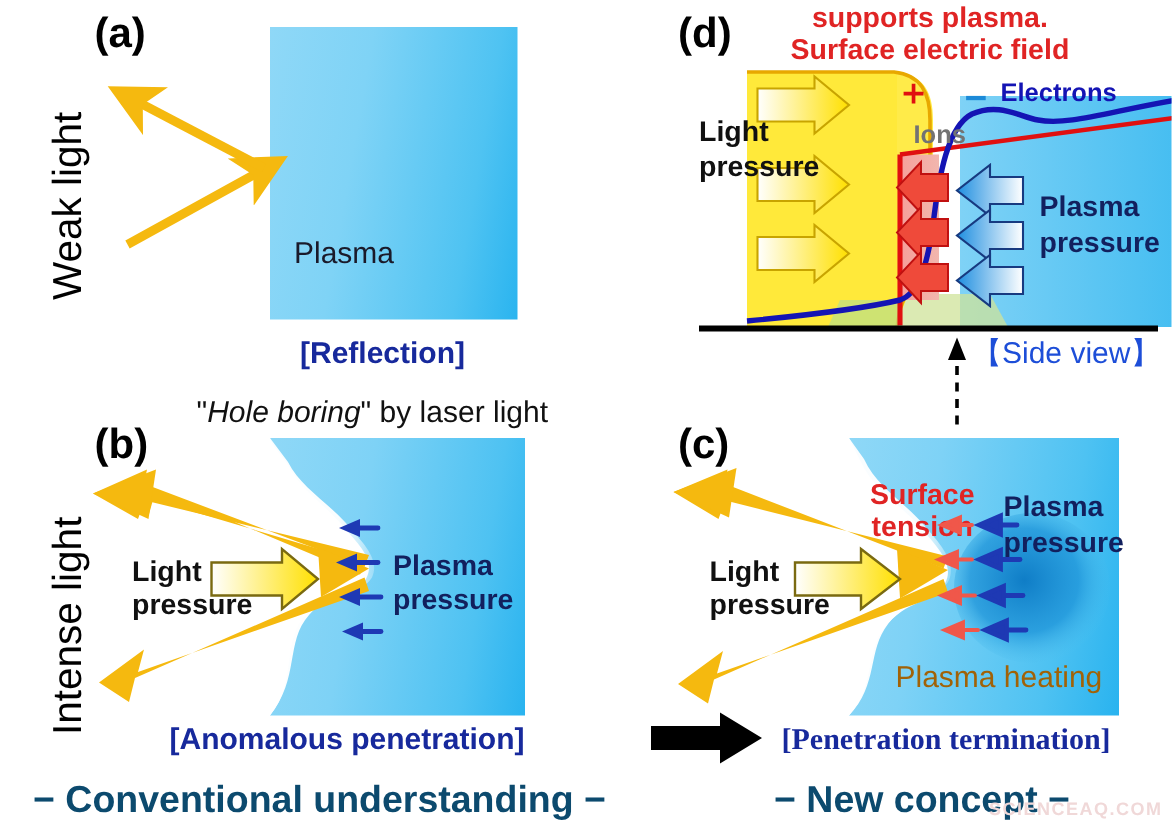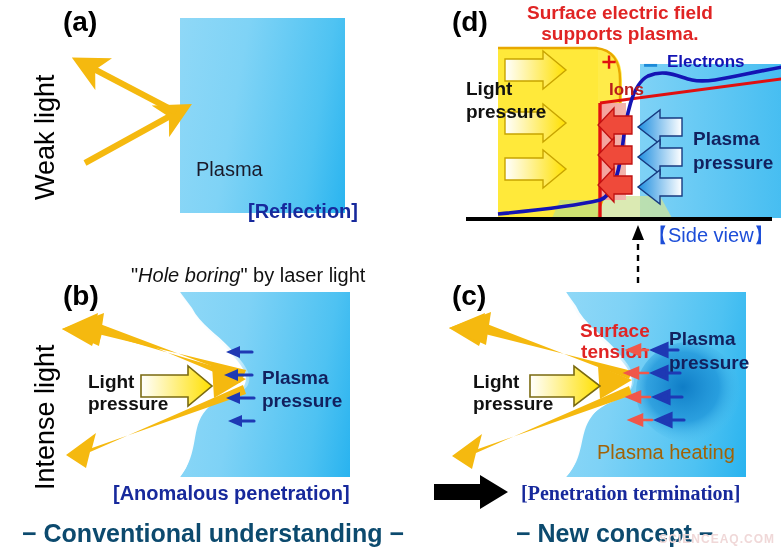--- a/index.html
+++ b/index.html
@@ -54,21 +54,21 @@
 
 <div class="sidelabel nosel" style="left:30px;top:200px;">Weak light</div>
 <div class="sidelabel nosel" style="left:30px;top:490px;">Intense light</div>
 
 <div class="panel-letter nosel" style="left:63px;top:6px;">(a)</div>
 
 <div class="plasma-a"></div>
 
 <div class="lbl nosel" style="left:196px;top:158px;font-size:20px;color:#1a1a2a;">Plasma</div>
 
-<div class="cap-blue nosel" style="left:200px;top:200px;margin-left:48px;">[Reflection]</div>
+<div class="cap-blue nosel" style="left:200px;top:225px;">[Reflection]</div>
 
 <svg width="781" height="552" style="pointer-events:none;">
   <defs>
     <marker id="goldhead" markerWidth="6" markerHeight="6" refX="2.2" refY="3" orient="auto" markerUnits="strokeWidth">
       <path d="M0,0 L6,3 L0,6 L1.6,3 Z" fill="#f5b90f"></path>
     </marker>
   </defs>
 
   <line x1="85" y1="163" x2="172" y2="115" stroke="#f5b90f" stroke-width="6" marker-end="url(#goldhead)"></line>
 
@@ -243,22 +243,22 @@
 </svg>
 
 <svg width="781" height="552" style="pointer-events:none;">
   <line x1="638" y1="283" x2="638" y2="238" stroke="#000" stroke-width="2.4" stroke-dasharray="6,5"></line>
   <polygon points="638,225 632,240 644,240" fill="#000000"></polygon>
 </svg>
 
 <div class="panel-letter nosel" style="left:452px;top:6px;">(d)</div>
 
 <div class="redtitle nosel" style="left:527px;top:2px;">
+  <div>supports plasma.</div>
   <div>Surface electric field</div>
-  <div>supports plasma.</div>
 </div>
 
 <svg width="781" height="552" style="pointer-events:none;">
   <defs>
     <linearGradient id="ionGrad" x1="0" y1="0" x2="1" y2="0">
       <stop offset="0%" stop-color="#f6a09a"></stop>
       <stop offset="100%" stop-color="#f2b6ae"></stop>
     </linearGradient>
     <linearGradient id="plasmaD" x1="0" y1="0" x2="1" y2="0">
       <stop offset="0%" stop-color="#7fd2f6"></stop>
@@ -319,21 +319,21 @@
   <div>pressure</div>
 </div>
 
 <div class="lbl nosel" style="left:452px;top:148px;font-size:18px;line-height:1.2;color:#101010;">
 </div>
 
 <div class="lbl lbl-bold nosel" style="left:597px;top:45px;font-size:24px;color:#e01010;">＋</div>
 
 <div class="lbl lbl-bold nosel" style="left:643px;top:50px;font-size:26px;color:#1c8ad8;">−</div>
 
-<div class="lbl lbl-bold nosel" style="left:609px;top:80px;font-size:17px;color:#b91c1c;">Ions</div>
+<div class="lbl lbl-bold nosel" style="left:609px;top:80px;font-size:17px;color:#737373;">Ions</div>
 
 <div class="lbl lbl-bold nosel" style="left:667px;top:52px;font-size:17px;color:#1414b4;">Electrons</div>
 
 <div class="lbl lbl-bold navy nosel" style="left:693px;top:127px;font-size:19px;line-height:1.25;">
   <div>Plasma</div>
   <div>pressure</div>
 </div>
 
 <div class="lbl nosel" style="left:648px;top:222px;font-size:20px;color:#1d4ed8;">【Side view】</div>
 

